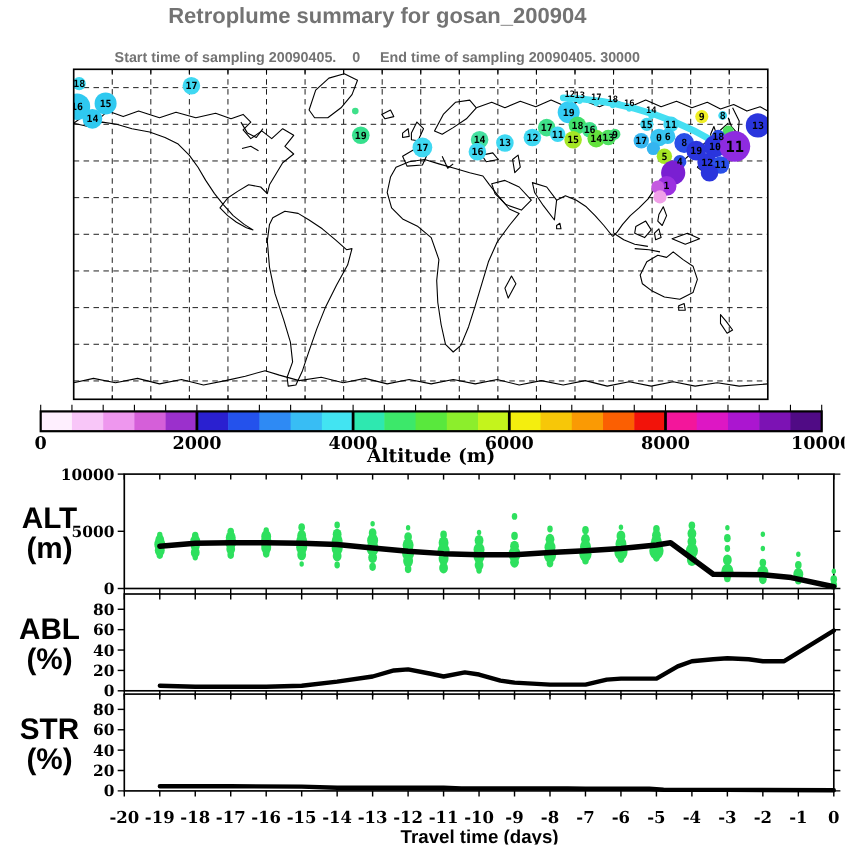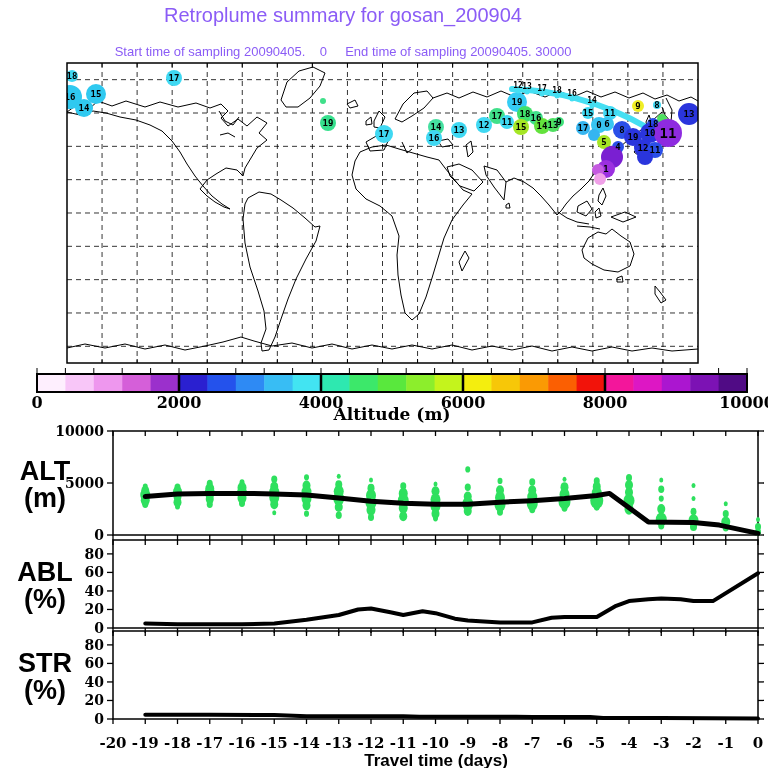--- a/index.html
+++ b/index.html
@@ -1,18 +1,18 @@
 <!DOCTYPE html>
 <html><head>
 <meta charset="utf-8">
 <style>
   html,body{margin:0;padding:0;background:#ffffff;}
   #stage{position:relative;width:768px;height:768px;background:#ffffff;overflow:hidden;
          font-family:"Liberation Sans", sans-serif;}
-  .hdr{position:absolute;left:0;width:686px;text-align:center;font-weight:normal;color:#8b5cf6;
+  .hdr{position:absolute;left:0;width:686px;text-align:center;font-weight:bold;color:#737373;
        white-space:pre;}
   #title{top:4px;font-size:20px;}
   #subtitle{top:44px;font-size:13px;}
   #metline{top:48px;font-size:15px;}
   svg text{fill:#000;}
   .serif{font-family:"DejaVu Serif", serif;font-weight:bold;}
   .sans{font-family:"Liberation Sans", sans-serif;font-weight:bold;}
   .mono{font-family:"DejaVu Sans Mono", monospace;font-weight:bold;}
 </style>
 </head>

